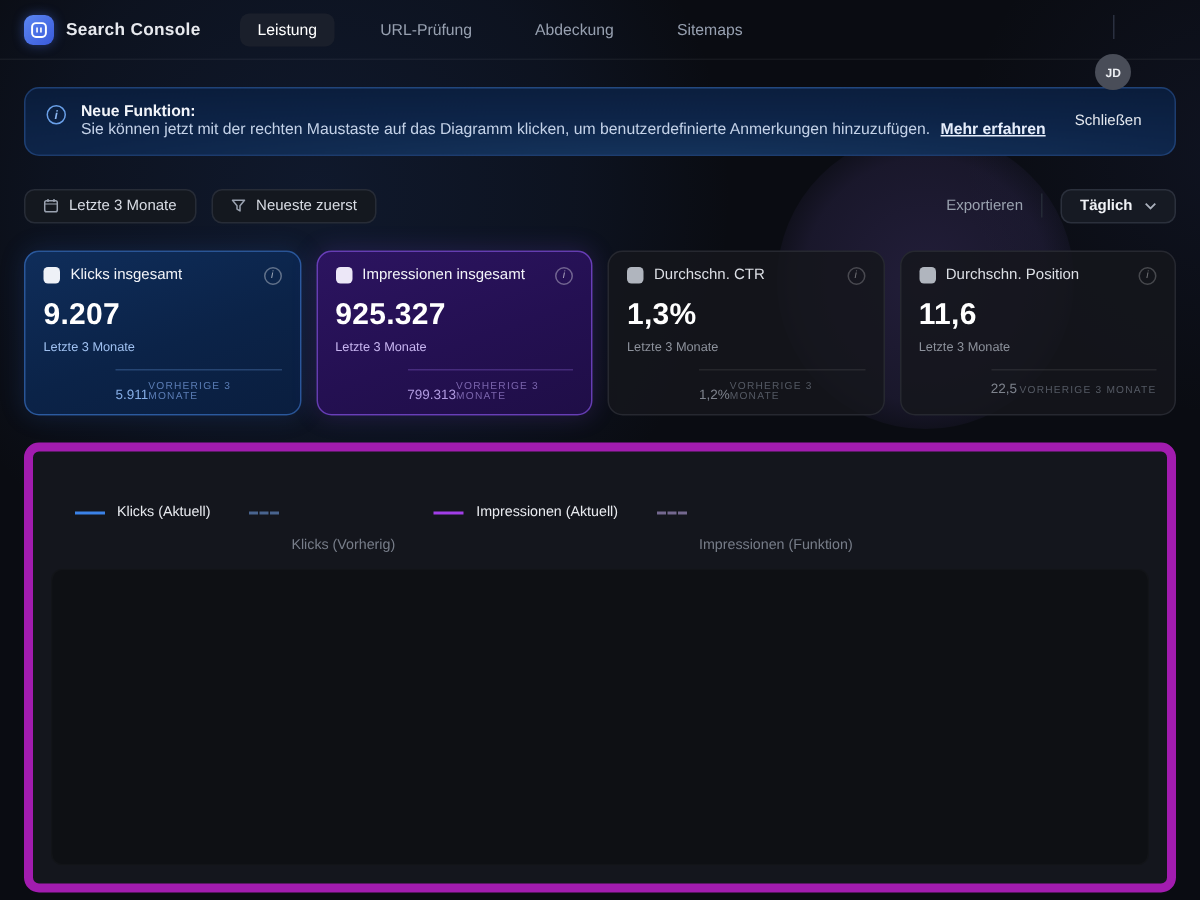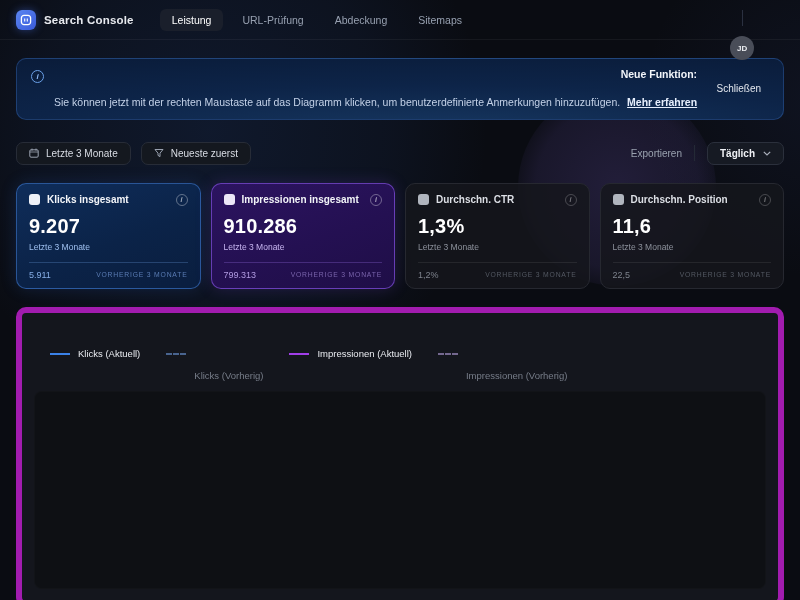--- a/index.html
+++ b/index.html
@@ -35,21 +35,21 @@
     border-bottom: 1px solid rgba(255,255,255,0.05);
   }
   .logo-badge {
     width: 20px; height: 20px; border-radius: 6px;
     background: linear-gradient(135deg, #5b86f2 0%, #3a5ada 100%);
     display: flex; align-items: center; justify-content: center;
     margin-right: 8px;
     box-shadow: 0 0 8px rgba(70,110,230,0.45);
   }
   .app-title { font-size: 11.5px; font-weight: bold; letter-spacing: 0.2px; margin-right: 26px; }
-  .nav { display: flex; gap: 7px; }
+  .nav { display: flex; gap: 18px; }
   .nav-item {
     padding: 5px 12px; border-radius: 6px;
     font-size: 10.5px; color: #97a0b0; cursor: pointer; white-space: nowrap;
   }
   .nav-item.active { background: #1a1f2b; color: #ffffff; }
   .header-right { margin-left: auto; display: flex; align-items: center; gap: 10px; flex-direction: column; }
   .property-pill {
     display: flex; align-items: center; gap: 6px;
     background: #161b26; border: 1px solid #262c3a; border-radius: 999px;
     padding: 4px 11px; font-size: 10px; color: #dfe3ea; cursor: pointer;
@@ -73,21 +73,21 @@
     display: flex; align-items: flex-start; gap: 10px;
   }
   .info-circle {
     flex: 0 0 auto;
     width: 13px; height: 13px; border-radius: 50%;
     border: 1.2px solid #6aa0e8; color: #8db8f2;
     font-size: 8px; font-style: italic; font-weight: bold;
     display: flex; align-items: center; justify-content: center;
     margin-top: 2px;
   }
-  .banner-title { font-size: 10.5px; font-weight: bold; color: #f2f5fa; margin-bottom: 16px; text-align: right; }
+  .banner-title { font-size: 10.5px; font-weight: bold; color: #f2f5fa; margin-bottom: 0; }
   .banner-body { font-size: 10.5px; color: #c4d2e8; line-height: 1.3; }
   .banner-link { color: #e6eefc; font-weight: 600; text-decoration: underline; cursor: pointer; margin-left: 4px; }
   .banner-close {
     margin-left: auto; align-self: center; flex: 0 0 auto;
     background: transparent; border: none; cursor: pointer;
     font-family: inherit; font-size: 10px; color: #e3e7ee; padding: 6px 8px;
   }
 
   
   .toolbar { margin: 22px 16px 0; display: flex; align-items: center; }
@@ -114,43 +114,44 @@
     background: linear-gradient(160deg, #0f2d5a 0%, #0b2348 55%, #0a1e3f 100%);
     border: 1px solid rgba(68,130,220,0.55);
     box-shadow: 0 0 16px rgba(40,90,180,0.22);
   }
   .card--purple {
     background: linear-gradient(160deg, #2c1460 0%, #241052 55%, #1f0e47 100%);
     border: 1px solid rgba(147,92,246,0.60);
     box-shadow: 0 0 16px rgba(120,70,220,0.22);
   }
   .card--dark { background: rgba(21,22,28,0.85); border: 1px solid #262830; }
-  .card-header { display: flex; align-items: center; gap: 7px; margin-bottom: 9px; font-weight: bold; }
+  .card-header { display: flex; align-items: center; gap: 7px; margin-bottom: 9px; }
   .card-checkbox { width: 11px; height: 11px; border-radius: 3px; flex: 0 0 auto; }
   .card--blue   .card-checkbox { background: #eef1f7; }
   .card--purple .card-checkbox { background: #ece7f7; }
   .card--dark   .card-checkbox { background: #b0b5be; }
   .card-label { font-size: 10px; color: #f2f4f8; white-space: nowrap; }
   .card--dark .card-label { color: #dcdfe5; }
   .card-info {
     margin-left: auto; width: 12px; height: 12px; border-radius: 50%;
     border: 1px solid rgba(255,255,255,0.35); color: rgba(255,255,255,0.60);
     font-size: 7px; font-style: italic;
     display: flex; align-items: center; justify-content: center; cursor: pointer; flex: 0 0 auto;
   }
   .card--dark .card-info { border-color: rgba(255,255,255,0.22); color: rgba(255,255,255,0.40); }
   .card-value { font-size: 20px; font-weight: bold; letter-spacing: 0.2px; color: #ffffff; margin-bottom: 4px; }
   .card-period { font-size: 8.5px; }
   .card--blue   .card-period { color: #9fc0f0; }
   .card--purple .card-period { color: #c7b5f0; }
   .card--dark   .card-period { color: #8d929c; }
   .card-footer {
     margin-top: 10px; padding-top: 7px;
-    display: flex; justify-content: space-between; align-items: center;
+    display: flex; justify-content: space-between; align-items: flex-end;
     border-top: 1px solid rgba(255,255,255,0.10);
+    margin-left: 48px;
   }
   .card--blue   .card-footer { border-top-color: rgba(110,160,230,0.28); }
   .card--purple .card-footer { border-top-color: rgba(160,120,240,0.28); }
   .card--dark   .card-footer { border-top-color: rgba(255,255,255,0.08); }
   .prev-value { font-size: 9px; }
   .card--blue   .prev-value { color: #86aee6; }
   .card--purple .prev-value { color: #b09ae0; }
   .card--dark   .prev-value { color: #7e838d; }
   .prev-label { font-size: 6.8px; letter-spacing: 0.8px; text-transform: uppercase; }
   .card--blue   .prev-label { color: #5a7cb4; }
@@ -267,21 +268,21 @@
         <span class="prev-label">VORHERIGE 3 MONATE</span>
       </div>
     </div>
 
     <div class="card card--purple">
       <div class="card-header">
         <span class="card-checkbox"></span>
         <span class="card-label">Impressionen insgesamt</span>
         <span class="card-info">i</span>
       </div>
-      <div class="card-value">910.286</div>
+      <div class="card-value">925.327</div>
       <div class="card-period">Letzte 3 Monate</div>
       <div class="card-footer">
         <span class="prev-value">799.313</span>
         <span class="prev-label">VORHERIGE 3 MONATE</span>
       </div>
     </div>
 
     <div class="card card--dark">
       <div class="card-header">
         <span class="card-checkbox"></span>
@@ -321,19 +322,19 @@
       <div class="legend-item">
         <span class="legend-swatch dashed" style="border-top-color: rgb(73, 100, 143);"></span>
         <span class="legend-label dim">Klicks (Vorherig)</span>
       </div>
       <div class="legend-item">
         <span class="legend-swatch" style="border-top-color: rgb(161, 62, 232);"></span>
         <span class="legend-label em">Impressionen (Aktuell)</span>
       </div>
       <div class="legend-item">
         <span class="legend-swatch dashed" style="border-top-color: rgb(116, 104, 143);"></span>
-        <span class="legend-label dim">Impressionen (Vorherig)</span>
+        <span class="legend-label dim">Impressionen (Funktion)</span>
       </div>
     </div>
     <div class="chart-body"></div>
   </div>
 
 </div>
 
 </body></html>

